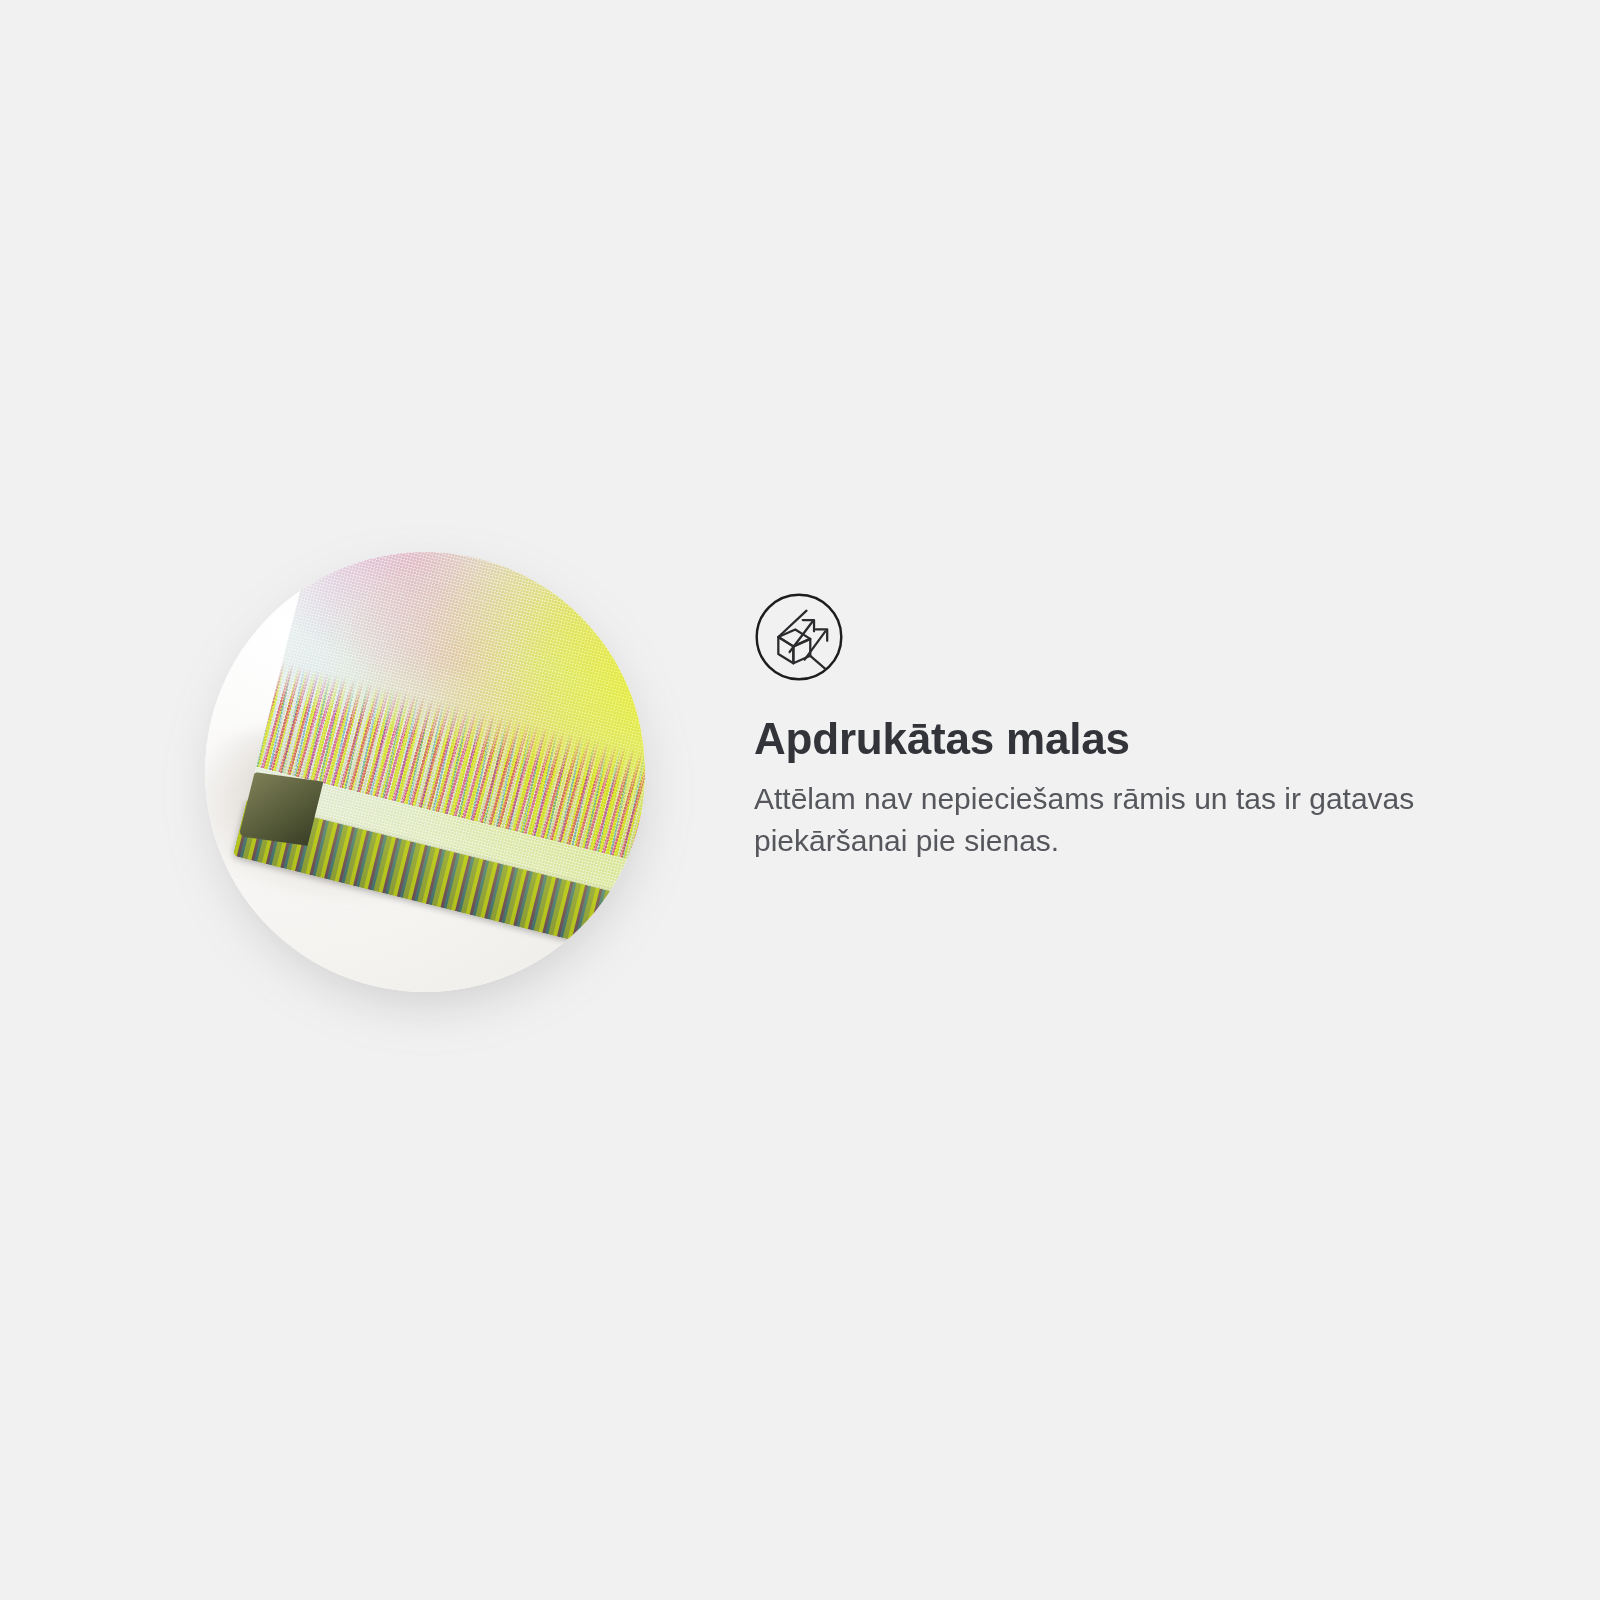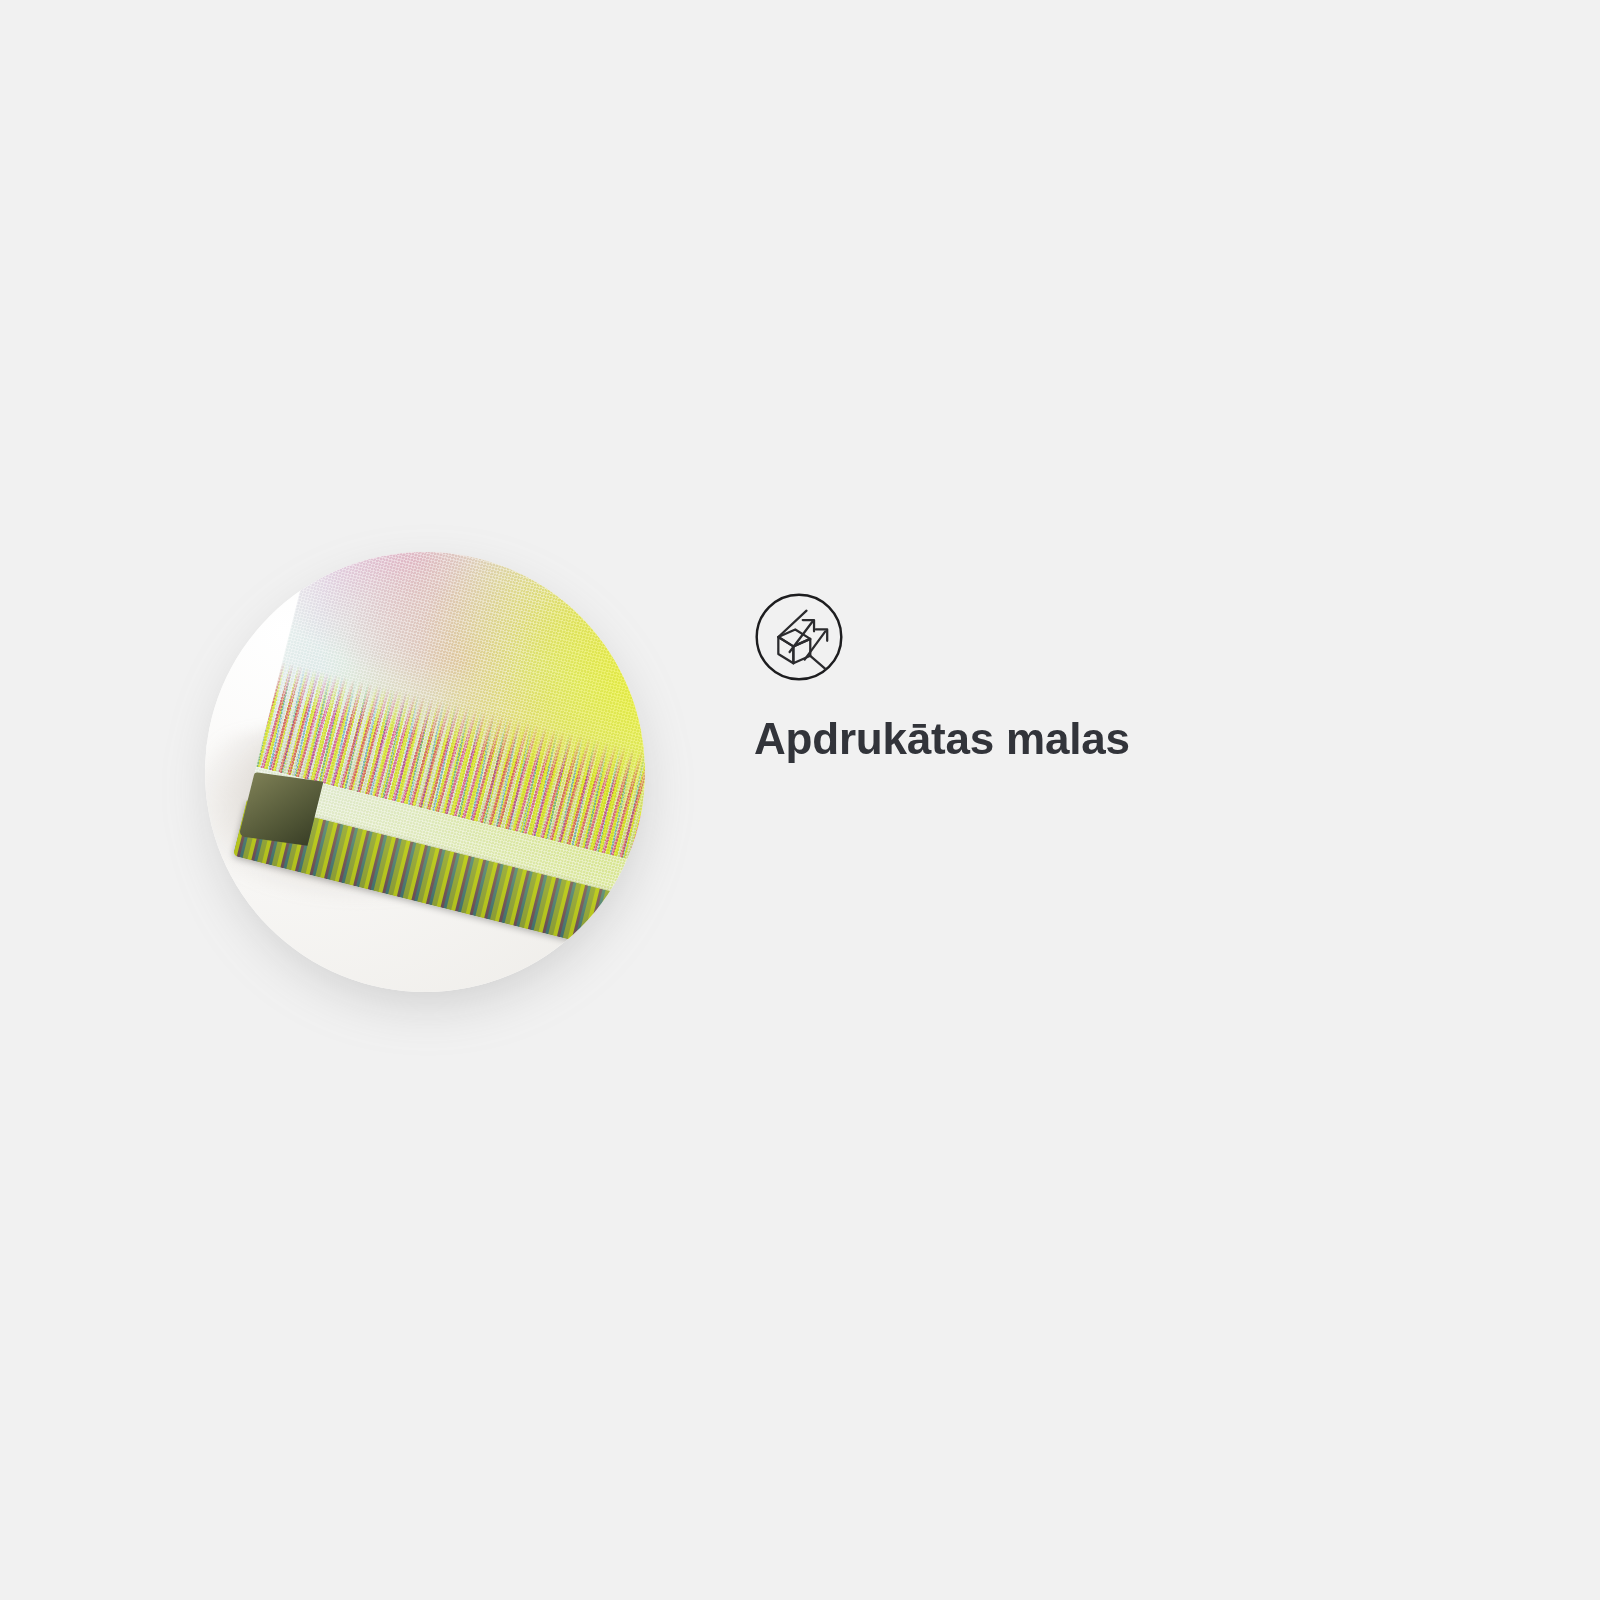--- a/index.html
+++ b/index.html
@@ -240,20 +240,21 @@
           <line x1="40" y1="66" x2="64" y2="34" stroke="#2b2b2e" stroke-width="2.4" stroke-linecap="round"></line>
           <polyline points="54,32 66,32 66,44" fill="none" stroke="#2b2b2e" stroke-width="2.4" stroke-linecap="round" stroke-linejoin="round"></polyline>
 
           <line x1="56" y1="74" x2="78" y2="44" stroke="#2b2b2e" stroke-width="2.4" stroke-linecap="round"></line>
           <polyline points="68,42 80,42 80,54" fill="none" stroke="#2b2b2e" stroke-width="2.4" stroke-linecap="round" stroke-linejoin="round"></polyline>
         </svg>
       </span>
 
       <h2 class="feature-title title-1">Apdrukātas malas</h2>
 
+      <p class="feature-body body-1">Attēlam nav nepieciešams rāmis un tas ir gatavas piekāršanai pie sienas.</p>
     </div>
   </div>
 
   <div class="feature feature-2">
 
     
 
     
 
     

